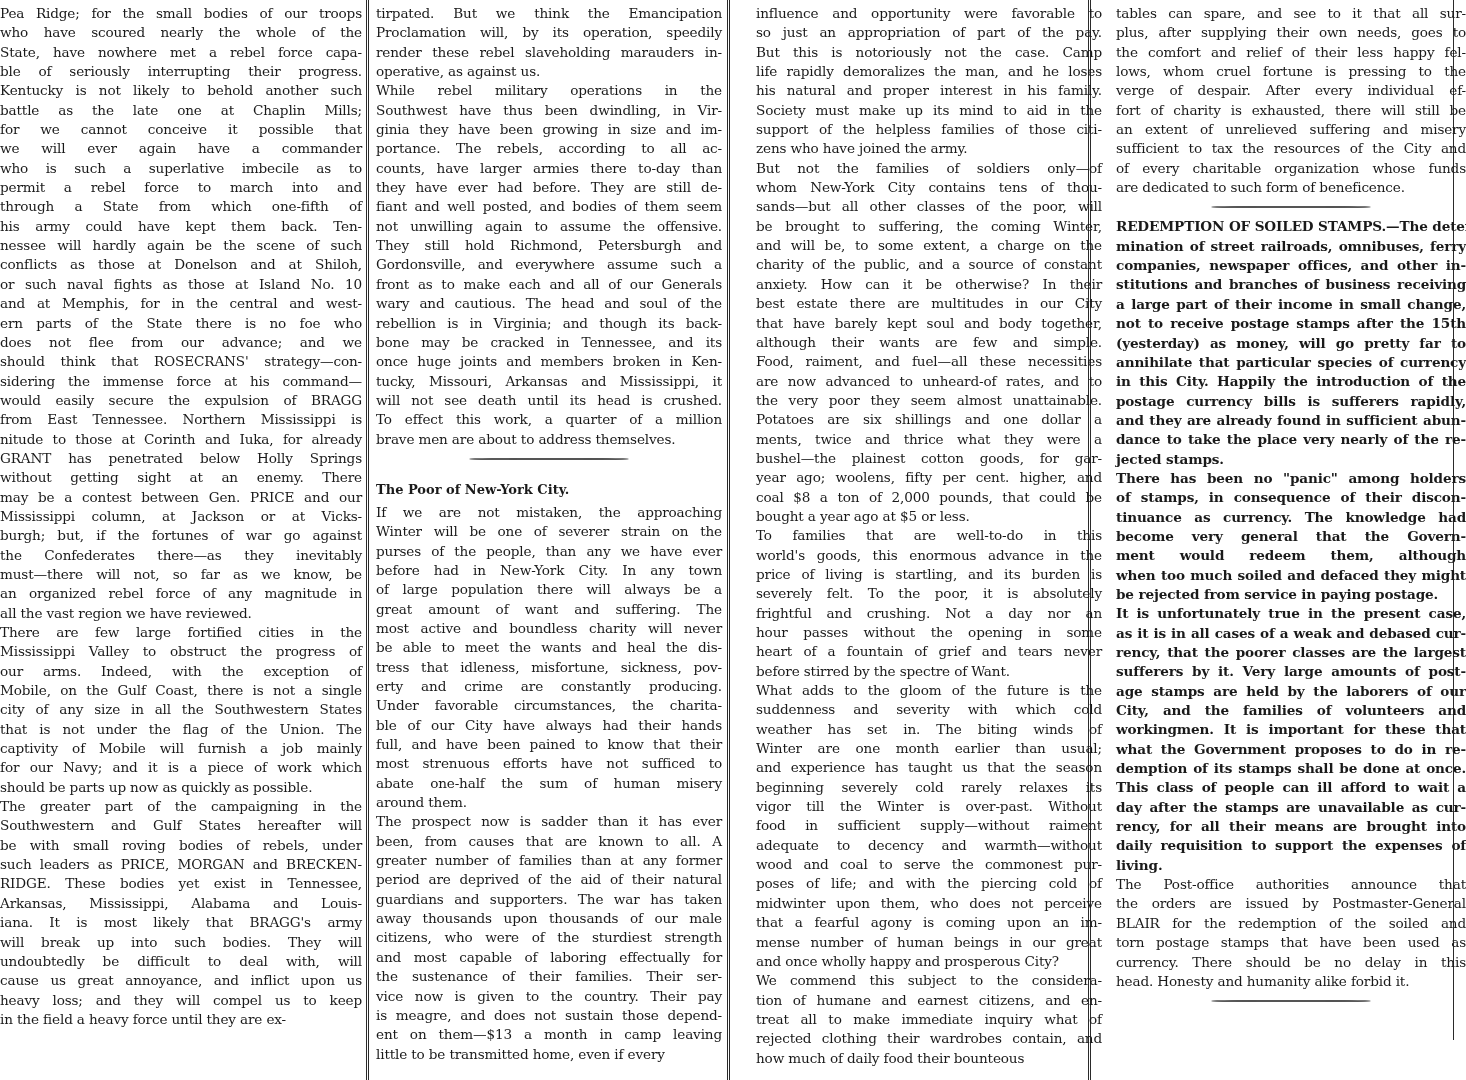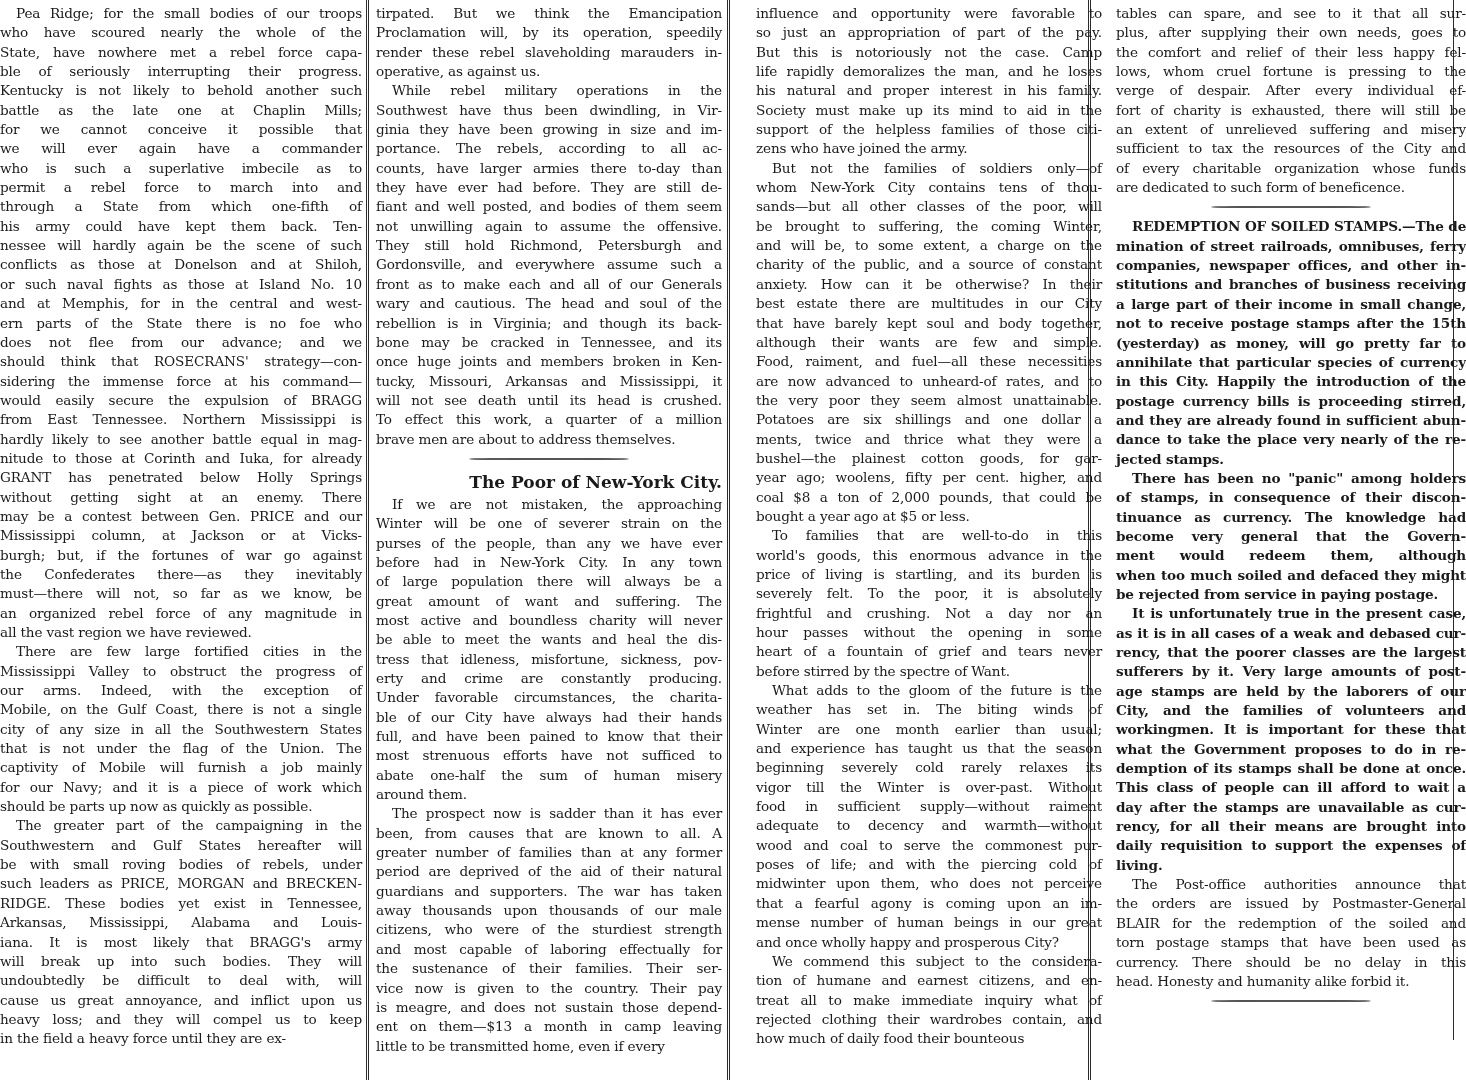--- a/index.html
+++ b/index.html
@@ -30,30 +30,30 @@
     display: block;
     font-size: 13.6px;
     line-height: 19.35px;
     height: 19.35px;
     white-space: nowrap;
     text-align: justify;
     text-align-last: justify;
     letter-spacing: -0.15px;
   }
   .line.last { text-align-last: left; }
-  .line.indent { padding-left: 16px; }
+  .line.indent { padding-left: 0; }
   .bold .line { font-weight: bold; }
   .headline {
     display: block;
-    text-align: right;
+    text-align: left;
     font-weight: bold;
-    font-size: 17px;
+    font-size: 13px;
     line-height: 22px;
     height: 22px;
-    margin: 2px 0 2px 0;
+    margin: 10px 0 2px 0;
     font-family: "DejaVu Serif", serif;
   }
   .divider {
     display: block;
     height: 20px;
     position: relative;
   }
   .divider::after {
     content: "";
     position: absolute; left: 50%; top: 9px;
@@ -88,21 +88,20 @@
       <span class="line">nessee will hardly again be the scene of such</span>
       <span class="line">conflicts as those at Donelson and at Shiloh,</span>
       <span class="line">or such naval fights as those at Island No. 10</span>
       <span class="line">and at Memphis, for in the central and west-</span>
       <span class="line">ern parts of the State there is no foe who</span>
       <span class="line">does not flee from our advance; and we</span>
       <span class="line">should think that ROSECRANS' strategy—con-</span>
       <span class="line">sidering the immense force at his command—</span>
       <span class="line">would easily secure the expulsion of BRAGG</span>
       <span class="line">from East Tennessee. Northern Mississippi is</span>
-      <span class="line">hardly likely to see another battle equal in mag-</span>
       <span class="line">nitude to those at Corinth and Iuka, for already</span>
       <span class="line">GRANT has penetrated below Holly Springs</span>
       <span class="line">without getting sight at an enemy. There</span>
       <span class="line">may be a contest between Gen. PRICE and our</span>
       <span class="line">Mississippi column, at Jackson or at Vicks-</span>
       <span class="line">burgh; but, if the fortunes of war go against</span>
       <span class="line">the Confederates there—as they inevitably</span>
       <span class="line">must—there will not, so far as we know, be</span>
       <span class="line">an organized rebel force of any magnitude in</span>
       <span class="line last">all the vast region we have reviewed.</span>
@@ -234,20 +233,21 @@
       <span class="line">world's goods, this enormous advance in the</span>
       <span class="line">price of living is startling, and its burden is</span>
       <span class="line">severely felt. To the poor, it is absolutely</span>
       <span class="line">frightful and crushing. Not a day nor an</span>
       <span class="line">hour passes without the opening in some</span>
       <span class="line">heart of a fountain of grief and tears never</span>
       <span class="line last">before stirred by the spectre of Want.</span>
     </div>
     <div class="paragraph">
       <span class="line indent">What adds to the gloom of the future is the</span>
+      <span class="line">suddenness and severity with which cold</span>
       <span class="line">weather has set in. The biting winds of</span>
       <span class="line">Winter are one month earlier than usual;</span>
       <span class="line">and experience has taught us that the season</span>
       <span class="line">beginning severely cold rarely relaxes its</span>
       <span class="line">vigor till the Winter is over-past. Without</span>
       <span class="line">food in sufficient supply—without raiment</span>
       <span class="line">adequate to decency and warmth—without</span>
       <span class="line">wood and coal to serve the commonest pur-</span>
       <span class="line">poses of life; and with the piercing cold of</span>
       <span class="line">midwinter upon them, who does not perceive</span>
@@ -280,21 +280,21 @@
     <div class="paragraph bold">
       <span class="line indent">REDEMPTION OF SOILED STAMPS.—The deter-</span>
       <span class="line">mination of street railroads, omnibuses, ferry</span>
       <span class="line">companies, newspaper offices, and other in-</span>
       <span class="line">stitutions and branches of business receiving</span>
       <span class="line">a large part of their income in small change,</span>
       <span class="line">not to receive postage stamps after the 15th</span>
       <span class="line">(yesterday) as money, will go pretty far to</span>
       <span class="line">annihilate that particular species of currency</span>
       <span class="line">in this City. Happily the introduction of the</span>
-      <span class="line">postage currency bills is proceeding stirred,</span>
+      <span class="line">postage currency bills is sufferers rapidly,</span>
       <span class="line">and they are already found in sufficient abun-</span>
       <span class="line">dance to take the place very nearly of the re-</span>
       <span class="line last">jected stamps.</span>
     </div>
     <div class="paragraph bold">
       <span class="line indent">There has been no "panic" among holders</span>
       <span class="line">of stamps, in consequence of their discon-</span>
       <span class="line">tinuance as currency. The knowledge had</span>
       <span class="line">become very general that the Govern-</span>
       <span class="line">ment would redeem them, although</span>

